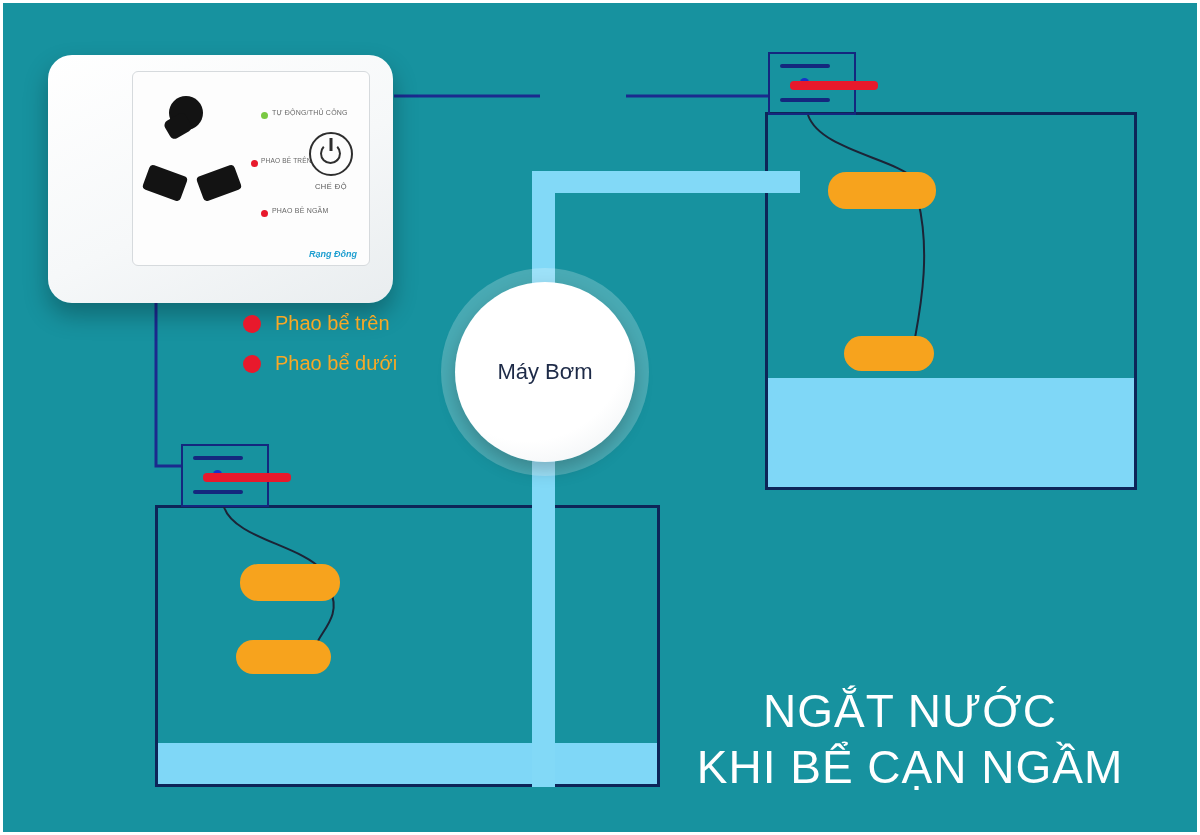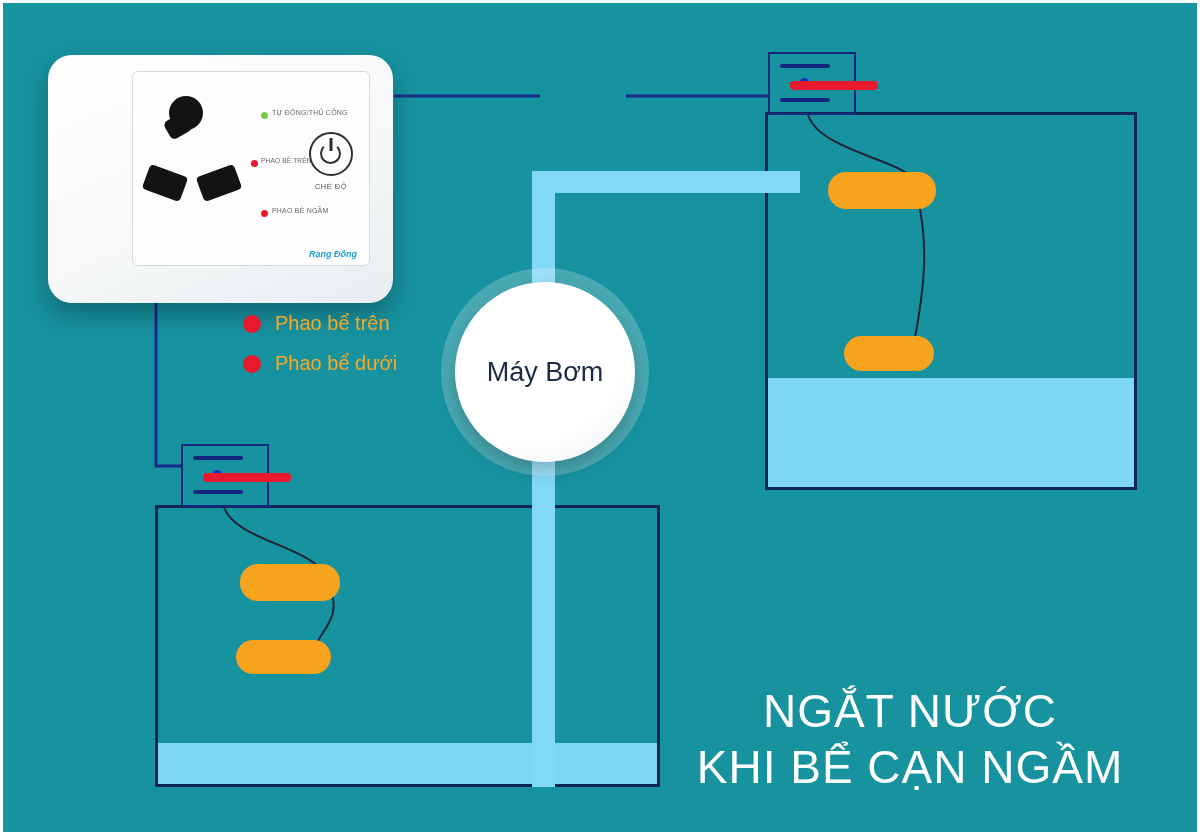--- a/index.html
+++ b/index.html
@@ -25,21 +25,21 @@
   
   .wires { position:absolute; left:0; top:0; z-index:3; pointer-events:none; }
 
   
   .pump-halo { position:absolute; left:441px; top:268px; width:208px; height:208px;
                border-radius:50%; background:rgba(255,255,255,0.22); z-index:4; }
   .pump { position:absolute; left:455px; top:282px; width:180px; height:180px; border-radius:50%;
           background:radial-gradient(circle at 40% 32%, #ffffff 62%, #e9edf0);
           box-shadow:0 8px 18px rgba(0,0,0,0.22); z-index:4;
           display:flex; align-items:center; justify-content:center; }
-  .pump span { font-size:27px; color:#1d2a47; }
+  .pump span { font-size:22px; color:#1d2a47; }
 
   
   .v5 { position:absolute; left:540px; top:54px; width:86px; height:86px; border-radius:50%;
         background:radial-gradient(circle at 36% 30%, #ffffff 60%, #eef2f3);
         box-shadow:0 6px 14px rgba(0,0,0,0.25); z-index:5;
         display:flex; align-items:center; justify-content:center; }
   .v5 span { font-size:40px; font-weight:bold; color:#3fae49; }
 
   
   .floatbox { position:absolute; width:88px; height:63px; border:2.5px solid #14277e; z-index:4; }

